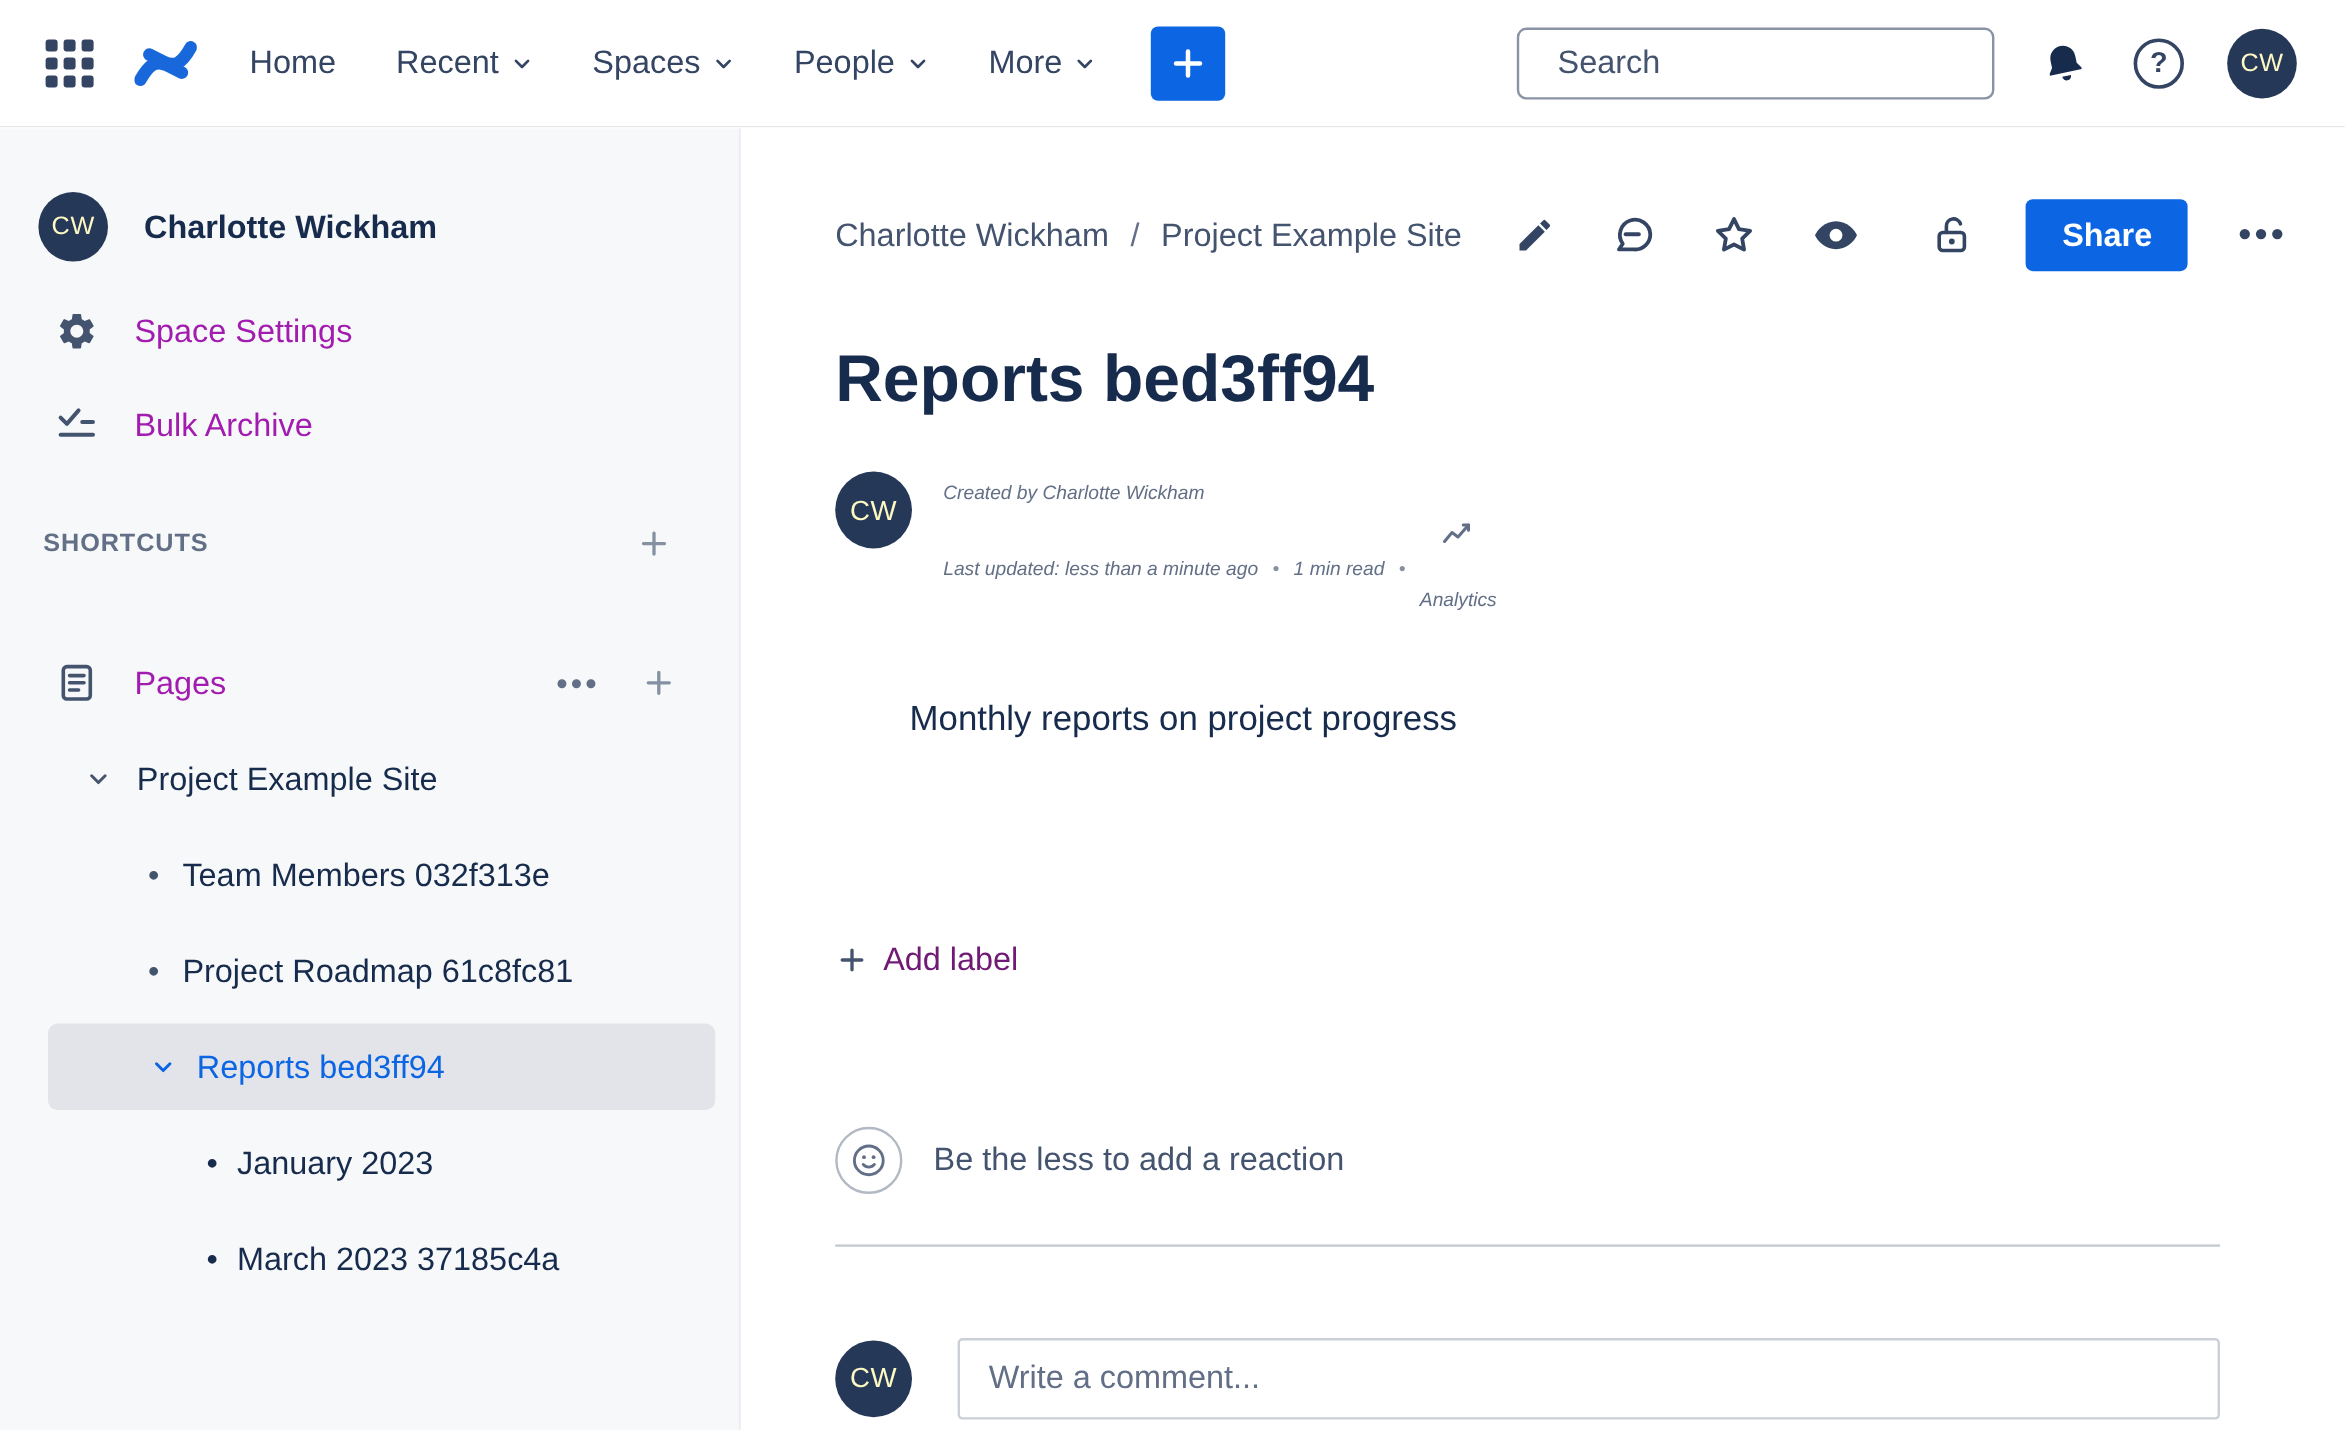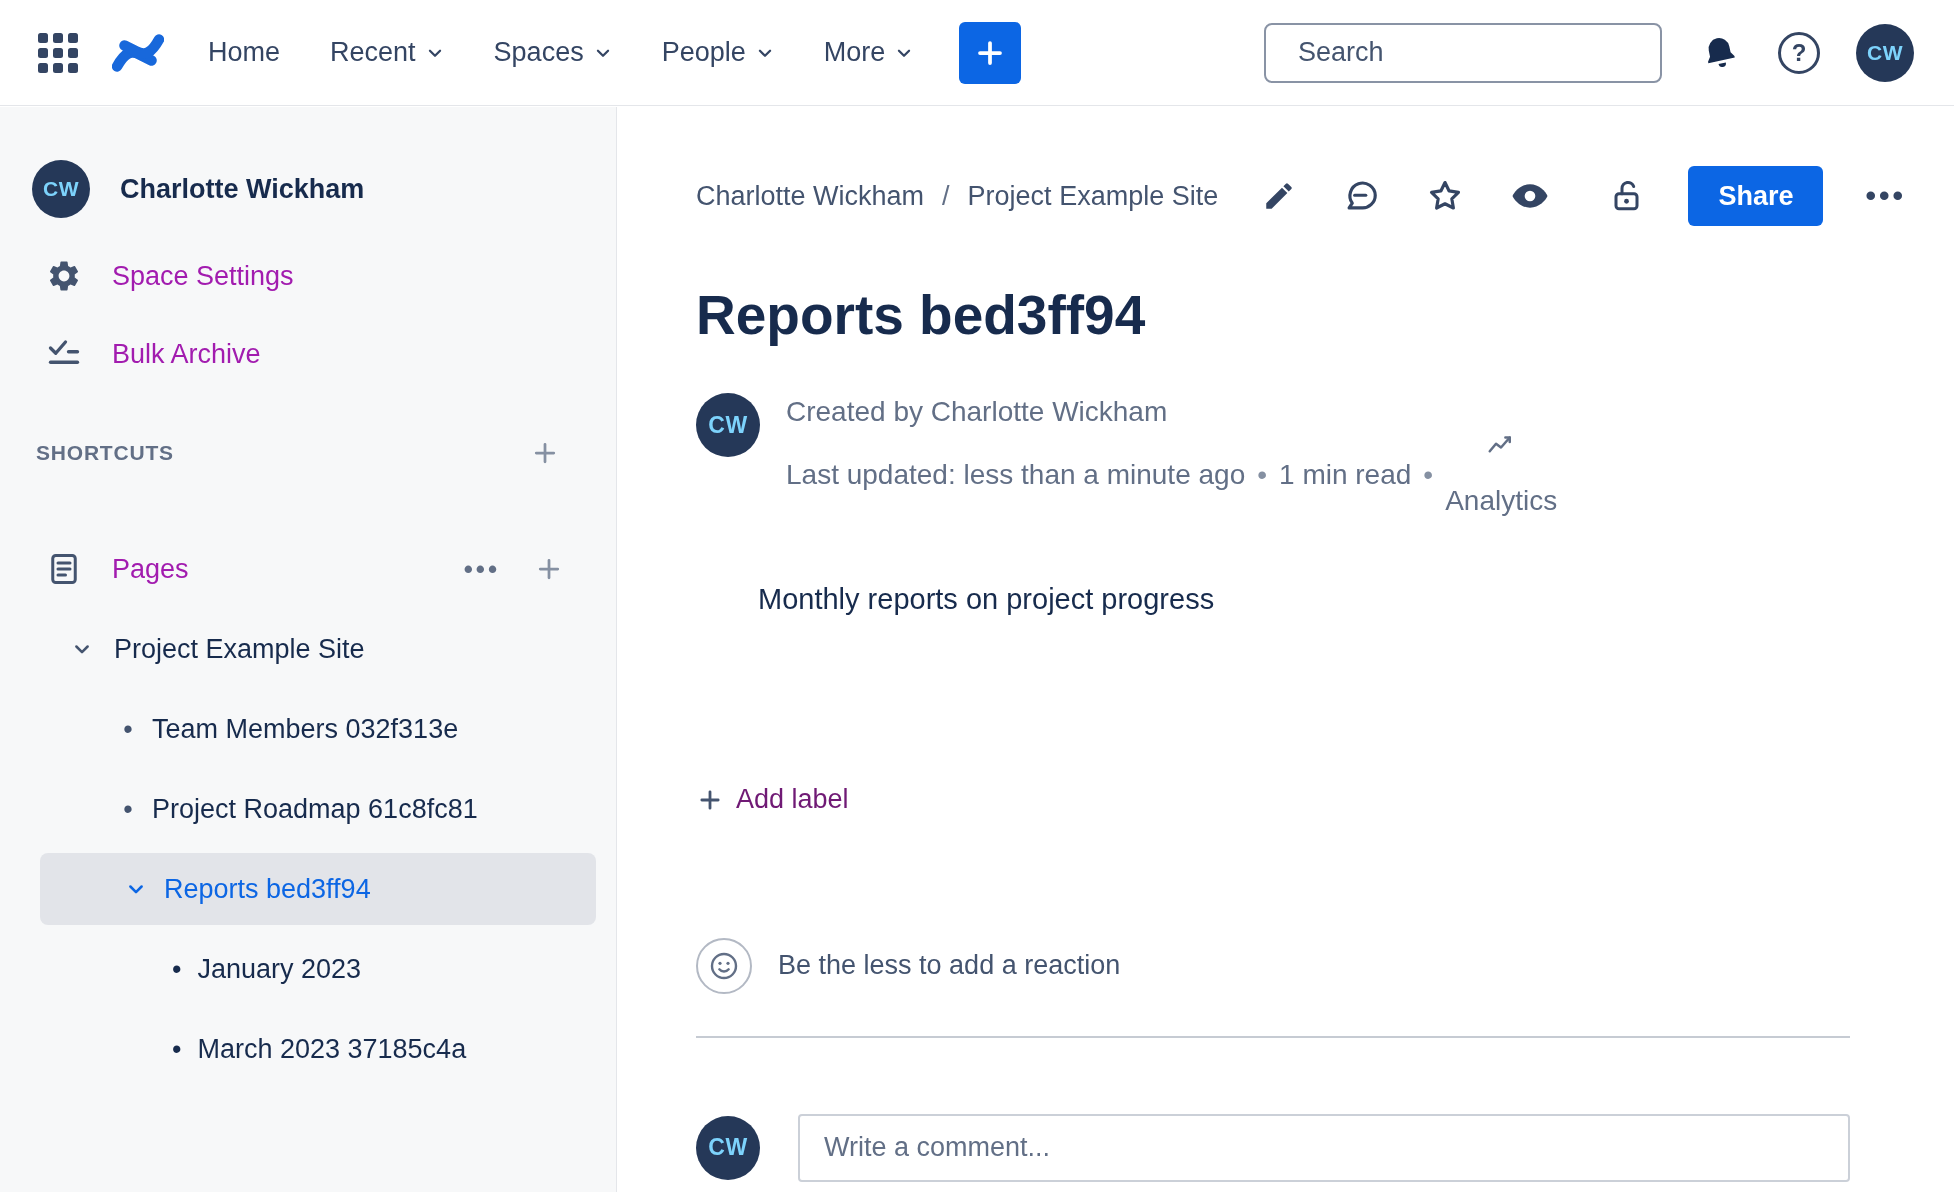--- a/index.html
+++ b/index.html
@@ -21,22 +21,22 @@
     border-radius:6px; display:flex; align-items:center; justify-content:center; cursor:pointer; }
   .topnav-right { margin-left:auto; display:flex; align-items:center; gap:36px; }
   .search-box { width:398px; height:60px; border:2px solid #8993A5; border-radius:8px;
     display:flex; align-items:center; gap:14px; padding:0 18px; background:#fff; }
   .search-box input { border:none; outline:none; flex:1; font-size:27px; color:#172B4D;
     font-family:"Liberation Sans", sans-serif; background:transparent; }
   .search-box input::placeholder { color:#44546F; }
   .help-ring { width:42px; height:42px; border:3px solid #344563; border-radius:50%;
     display:flex; align-items:center; justify-content:center; font-size:24px; font-weight:bold;
     color:#344563; cursor:pointer; }
-  .avatar { width:58px; height:58px; border-radius:50%; background:#253858; color:#7dd3fc;
-    display:flex; align-items:center; justify-content:center; font-size:21px; font-weight:bold;
+  .avatar { width:58px; height:58px; border-radius:50%; background:#253858; color:#fef9c3;
+    display:flex; align-items:center; justify-content:center; font-size:21px; font-weight:normal;
     letter-spacing:.5px; flex:0 0 auto; }
   .avatar.lg { width:64px; height:64px; font-size:23px; }
 
   
   .sidebar { position:absolute; top:107px; left:0; bottom:0; width:617px; background:#F7F8F9;
     border-right:1px solid #E4E6EA; padding-top:34px; }
   .profile-row { display:flex; align-items:center; gap:30px; height:96px; padding:0 32px; }
   .profile-name { font-size:27px; font-weight:700; color:#172B4D; }
   .side-row { display:flex; align-items:center; height:78px; padding:0 56px 0 32px; cursor:pointer; }
   .side-icon { width:64px; display:flex; justify-content:center; flex:0 0 auto; }
@@ -63,21 +63,21 @@
   .breadcrumb-row { display:flex; align-items:center; height:62px; }
   .breadcrumb { display:flex; align-items:center; gap:18px; font-size:27px; color:#44546F; }
   .crumb { cursor:pointer; }
   .crumb-sep { color:#626F86; }
   .page-actions { margin-left:auto; display:flex; align-items:center; gap:38px; }
   .share-btn { height:60px; padding:0 30px; background:#0C66E4; color:#fff; border:none;
     border-radius:6px; font-size:27px; font-weight:700; cursor:pointer;
     font-family:"Liberation Sans", sans-serif; }
   .page-title { margin-top:56px; font-size:55px; font-weight:600; color:#172B4D; }
   .byline { margin-top:46px; display:flex; gap:26px; align-items:flex-start; }
-  .byline-lines { font-size:28px; color:#626F86; line-height:37px; }
+  .byline-lines { font-size:16px; color:#626F86; line-height:37px;font-style:italic; }
   .byline-line2 { display:flex; align-items:center; gap:12px; }
   .byline-sep { color:#8590A2; }
   .analytics-link { display:flex; align-items:center; gap:22px; cursor:pointer;flex-direction:column; }
   .body-text { margin-top:64px; margin-left:62px; font-size:29px; font-weight:500; color:#172B4D; }
   .add-label { margin-top:168px; display:inline-flex; align-items:center; gap:12px;
     font-size:27px; color:#701a75; cursor:pointer; }
   .reaction-row { margin-top:120px; display:flex; align-items:center; gap:26px; }
   .reaction-btn { width:56px; height:56px; border-radius:50%; border:2px solid #B3B9C4;
     background:#fff; display:flex; align-items:center; justify-content:center; cursor:pointer; }
   .reaction-text { font-size:27px; color:#44546F; }

